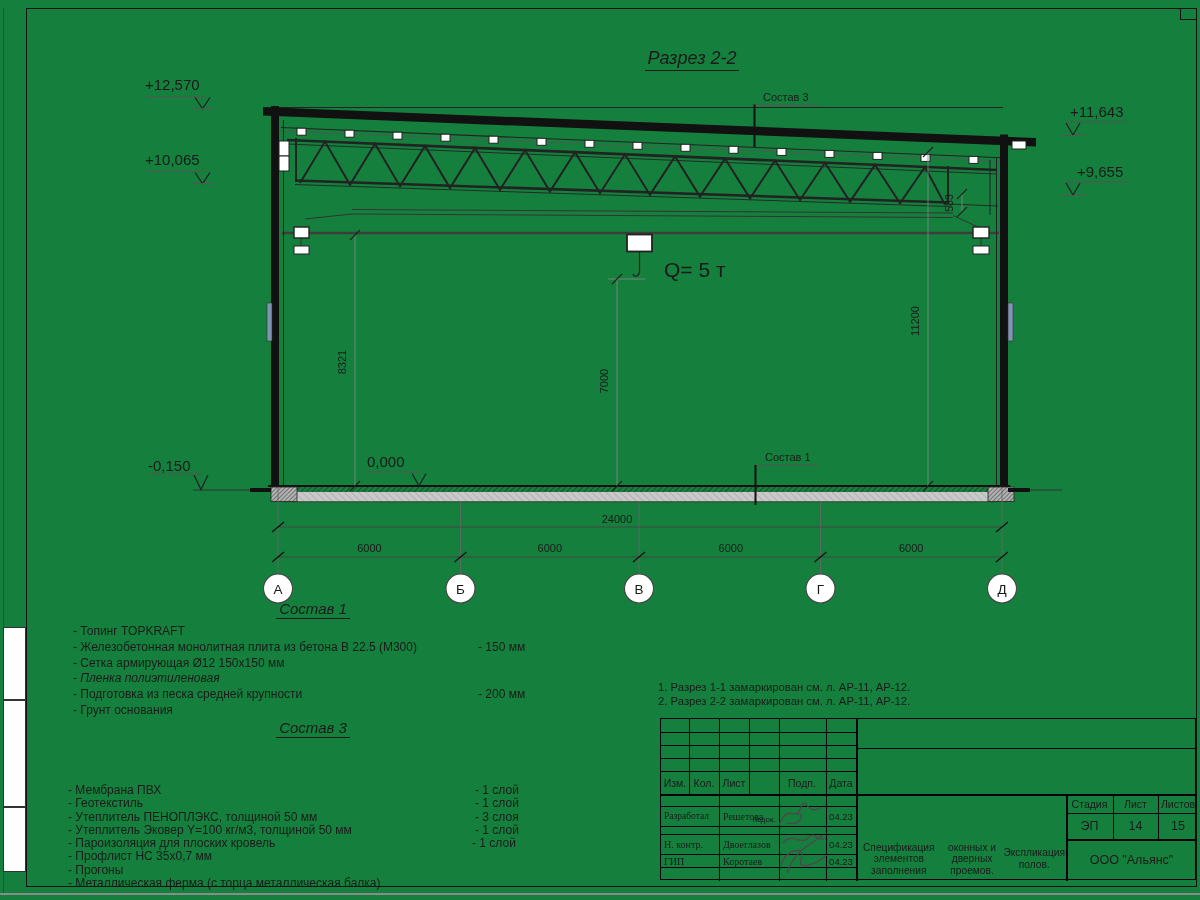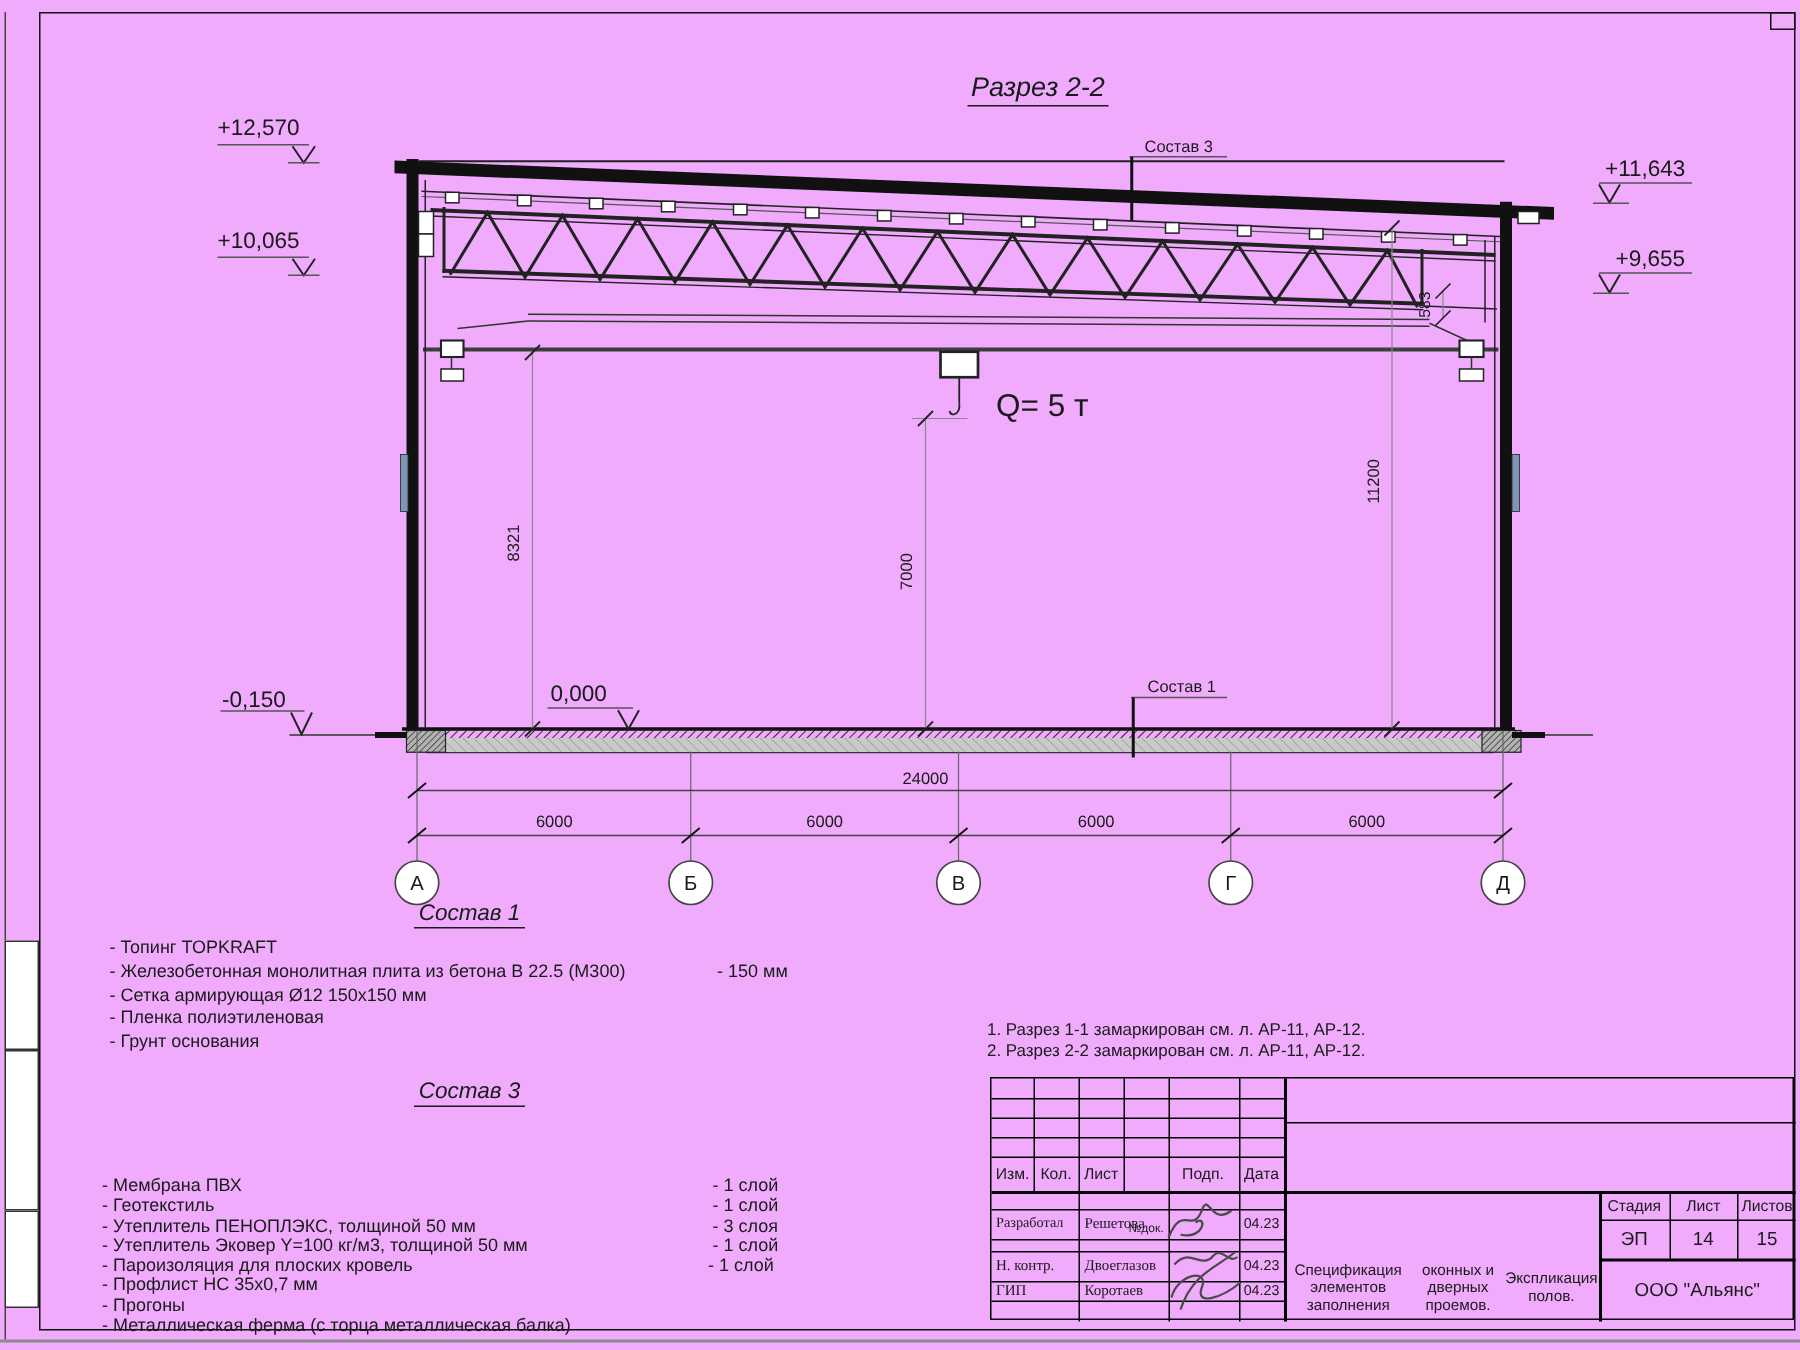--- a/index.html
+++ b/index.html
@@ -1,16 +1,16 @@
 <!DOCTYPE html>
 <html><head>
 <meta charset="utf-8">
 <style>
   html,body{margin:0;padding:0;background:#fff;}
-  #sheet{position:relative;width:1200px;height:900px;background:#f0abfc;overflow:hidden;
+  #sheet{position:relative;width:1200px;height:900px;background:#15803d;overflow:hidden;
          font-family:"Liberation Sans",sans-serif;color:#1a1a1a;}
   .abs{position:absolute;}
   
   .frame{position:absolute;left:26px;top:8px;width:1171px;height:879px;border:1.6px solid #111;box-sizing:border-box;}
   .corner-box{position:absolute;left:1180px;top:8px;width:17px;height:12px;border:1px solid #111;box-sizing:border-box;}
   .edge-left{position:absolute;left:3px;top:8px;width:1px;height:885px;background:#444;}
   .margin-box{position:absolute;left:3px;width:23px;border:1px solid #333;box-sizing:border-box;background:#fff;}
   .sheet-bottom{position:absolute;left:0;top:893px;width:1200px;height:2px;background:#8a8a8a;}
   
   .dwg-title{position:absolute;left:612px;top:48px;width:160px;text-align:center;}
@@ -252,22 +252,24 @@
   <div class="blk-head" style="left:248px;top:600px;">
     <span>Состав 1</span>
   </div>
   <div class="spec" style="left:73px;top:624px;">
     <div class="li" style="height:15.8px;">
       <span>- Топинг TOPKRAFT</span><span class="li-val" style="left:405px;"></span></div>
     <div class="li" style="height:15.8px;">
       <span>- Железобетонная  монолитная плита из бетона  В 22.5 (М300)</span><span class="li-val" style="left:405px;">- 150 мм</span></div>
     <div class="li" style="height:15.8px;">
       <span>- Сетка армирующая Ø12 150х150 мм</span><span class="li-val" style="left:405px;"></span></div>
-    <div class="li" style="height:15.8px;">
+    <div class="li" style="height:15.8px;font-style:italic;">
       <span>- Пленка полиэтиленовая</span><span class="li-val" style="left:405px;"></span></div>
+    <div class="li" style="height:15.8px;">
+      <span>- Подготовка из песка средней  крупности</span><span class="li-val" style="left:405px;">- 200 мм</span></div>
     <div class="li" style="height:15.8px;">
       <span>- Грунт основания</span><span class="li-val" style="left:405px;"></span></div>
   </div>
 
   <div class="blk-head" style="left:248px;top:719px;">
     <span>Состав 3</span>
   </div>
   <div class="spec" style="left:68px;top:741px;margin-top:42px;">
     <div class="li" style="height:13.3px;">
       <span>- Мембрана ПВХ</span><span class="li-val" style="left:407px;">- 1 слой</span></div>

